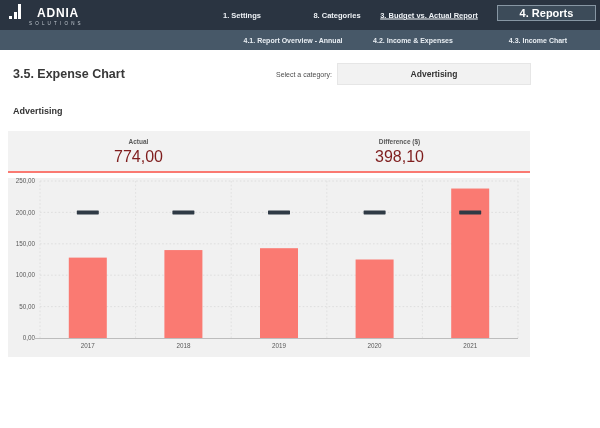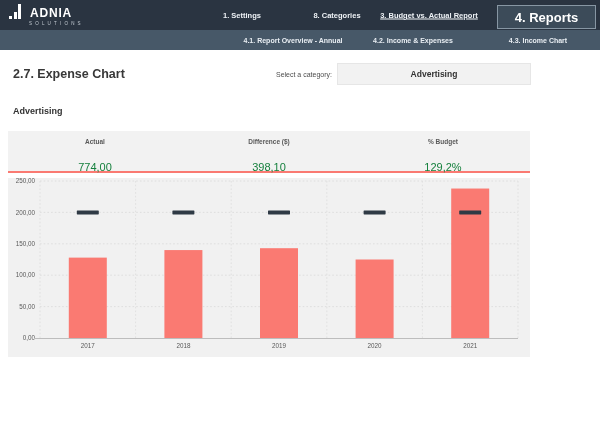--- a/index.html
+++ b/index.html
@@ -5,39 +5,39 @@
   * { margin:0; padding:0; box-sizing:border-box; }
   html,body { background:#fff; }
   #app {
     position:relative; width:600px; height:428px; background:#ffffff;
     font-family:"Liberation Sans", sans-serif; overflow:hidden;
   }
 
   
   .topnav { position:absolute; left:0; top:0; width:600px; height:30px; background:#2a3441; }
   .logo { position:absolute; left:9px; top:4px; width:90px; }
-  .logo-row { display:flex; align-items:flex-end; gap:9px; }
+  .logo-row { display:flex; align-items:flex-end; gap:16px; }
   .logo-icon { display:flex; align-items:flex-end; gap:1.5px; height:15px; }
   .logo-icon i { display:block; background:#fff; width:3px; }
   .logo-icon .b1 { height:3px; }
   .logo-icon .b2 { height:9px; border-top:2px solid #2a3441; background-clip:padding-box; }
   .logo-icon .b3 { height:15px; }
   .brand-name { color:#fff; font-size:12px; font-weight:700; letter-spacing:0.8px; line-height:1; }
   .brand-tagline { color:#c3cbd2; font-size:4.5px; letter-spacing:3.2px; margin-top:2px; margin-left:20px; }
   .nav-item {
     position:absolute; top:50%; transform:translate(-50%,-50%);
     color:#eef2f6; font-size:7.5px; font-weight:700; white-space:nowrap; cursor:pointer;margin-left:8px;
   }
   .nav-item.n1 { left:234px; }
   .nav-item.n2 { left:329px; }
   .nav-item.n3 { left:421px;text-decoration:underline; }
   .nav-active-box {
-    position:absolute; left:497px; top:5px; width:99px; height:24px;
+    position:absolute; left:497px; top:5px; width:99px; height:16px;
     background:#3c4b59; border:1px solid #8796a3;
-    color:#fff; font-size:13px; font-weight:700;
+    color:#fff; font-size:11px; font-weight:700;
     display:flex; align-items:center; justify-content:center; cursor:pointer;
   }
 
   
   .subnav { position:absolute; left:0; top:30px; width:600px; height:20px; background:#475868; }
   .subnav-item {
     position:absolute; top:50%; transform:translate(-50%,-50%);
     color:#e9eef3; font-size:7px; font-weight:700; white-space:nowrap; cursor:pointer;
   }
   .subnav-item.s1 { left:293px; }
@@ -55,21 +55,21 @@
   }
   .section-title { position:absolute; left:13px; top:106px; font-size:9px; font-weight:700; color:#333; }
 
   
   .summary {
     position:absolute; left:8px; top:131px; width:522px; height:42px;
     background:#f2f2f2; border-bottom:2px solid #fa7a72; display:flex;
   }
   .summary-col { flex:1; text-align:center; padding-top:7px; }
   .summary-label { font-size:6.5px; font-weight:700; color:#595959; }
-  .summary-value { font-size:11px; color:#15803d; margin-top:16px; }
+  .summary-value { font-size:16px; color:#7f1d1d; margin-top:3px; }
 
   
   .chart-wrap {
     position:absolute; left:8px; top:178px; width:522px; height:179px;
     background:#f1f1f1;
   }
   .chart-wrap svg { display:block; font-family:"Liberation Sans", sans-serif; }
 </style>
 </head>
 <body>
@@ -93,37 +93,33 @@
     <span class="nav-item n3">3. Budget vs. Actual Report</span>
     <div class="nav-active-box">4. Reports</div>
   </div>
 
   <div class="subnav">
     <span class="subnav-item s1">4.1. Report Overview - Annual</span>
     <span class="subnav-item s2">4.2. Income &amp; Expenses</span>
     <span class="subnav-item s3">4.3. Income Chart</span>
   </div>
 
-  <div class="page-title">2.7. Expense Chart</div>
+  <div class="page-title">3.5. Expense Chart</div>
   <div class="select-label">Select a category:</div>
   <div class="select-box">Advertising</div>
   <div class="section-title">Advertising</div>
 
   <div class="summary">
     <div class="summary-col">
       <div class="summary-label">Actual</div>
       <div class="summary-value">774,00</div>
     </div>
     <div class="summary-col">
       <div class="summary-label">Difference ($)</div>
       <div class="summary-value">398,10</div>
-    </div>
-    <div class="summary-col">
-      <div class="summary-label">% Budget</div>
-      <div class="summary-value">129,2%</div>
     </div>
   </div>
 
   <div class="chart-wrap">
     <svg width="522" height="179" viewBox="0 0 522 179">
         <text x="27" y="162.2" text-anchor="end" font-size="6.3" fill="#595959">0,00</text>
         <line x1="32" y1="128.6" x2="510" y2="128.6" stroke="#d9d9d9" stroke-width="0.8" stroke-dasharray="1.6,2.1"></line>
         <text x="27" y="130.79999999999998" text-anchor="end" font-size="6.3" fill="#595959">50,00</text>
         <line x1="32" y1="97.2" x2="510" y2="97.2" stroke="#d9d9d9" stroke-width="0.8" stroke-dasharray="1.6,2.1"></line>
         <text x="27" y="99.4" text-anchor="end" font-size="6.3" fill="#595959">100,00</text>

